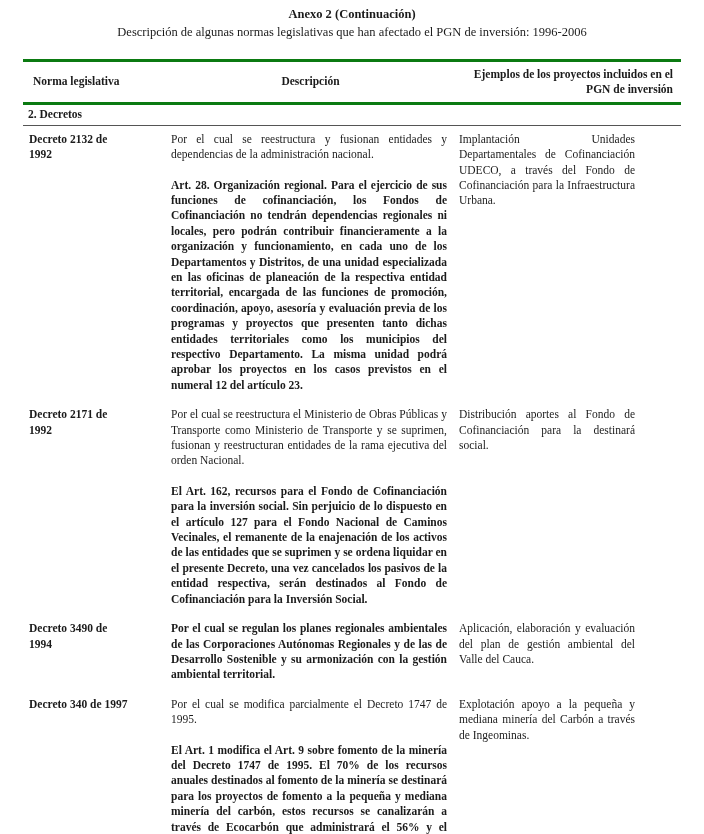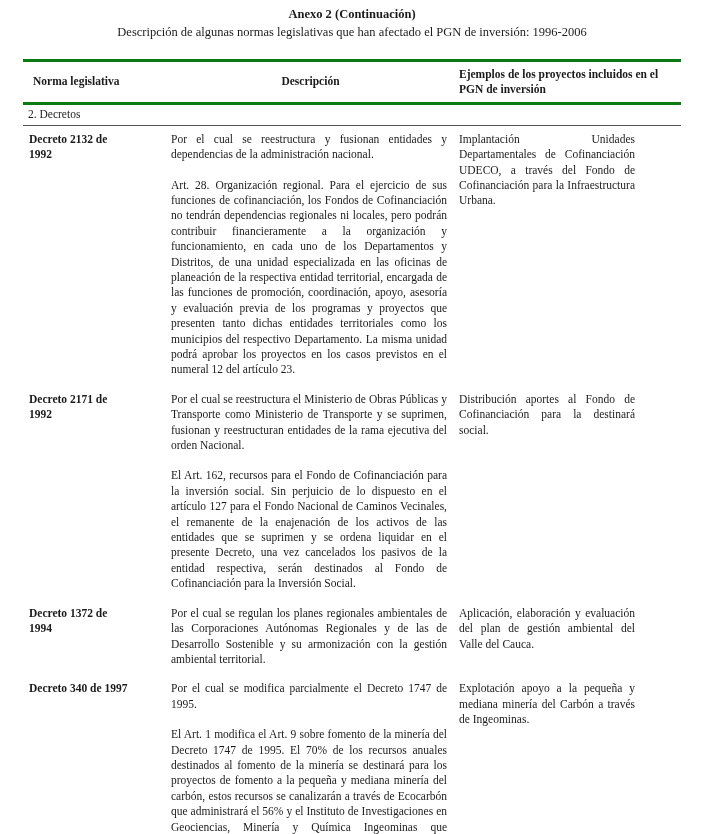--- a/index.html
+++ b/index.html
@@ -47,23 +47,23 @@
   col.c3{width:230px;}
   thead th{
     border-bottom:3px solid var(--accent);
     font-weight:bold;
     vertical-align:middle;
     font-size:11.5px;
     padding:5px 4px;
   }
   thead th.h-norma{text-align:left;padding-left:10px;}
   thead th.h-desc{}
-  thead th.h-ej{text-align:left;padding-left:8px;padding-right:8px;}
+  thead th.h-ej{text-align:right;padding-left:8px;padding-right:8px;}
   tr.section-row td{
-    font-weight:normal;
+    font-weight:bold;
     border-bottom:1px solid #555;
     padding:2px 0 2px 5px;
   }
   tr.data-row td{
     vertical-align:top;
     padding-top:6px;
     padding-bottom:8px;
   }
   td.c-norma{
     padding-left:6px;
@@ -78,20 +78,21 @@
   td.c-ej{
     text-align:justify;
     padding-left:8px;
     padding-right:46px;
   }
   td.c-desc p, td.c-ej p{
     margin:0 0 15px 0;
   }
   td.c-desc p:last-child, td.c-ej p:last-child{
     margin-bottom:0;
+    font-weight:bold;
   }
 </style>
 </head>
 <body>
 
 <div class="page">
   <div class="doc-title">Anexo 2 (Continuación)</div>
   <div class="doc-subtitle">Descripción de algunas normas legislativas que han afectado el PGN de inversión: 1996-2006</div>
 
   <table class="norm-table">
@@ -124,21 +125,21 @@
       <tr class="data-row">
         <td class="c-norma">Decreto 2171 de 1992</td>
         <td class="c-desc">
           <p>Por el cual se reestructura el Ministerio de Obras Públicas y Transporte como Ministerio de Transporte y se suprimen, fusionan y reestructuran entidades de la rama ejecutiva del orden Nacional.</p>
           <p>El Art. 162, recursos para el Fondo de Cofinanciación para la inversión social. Sin perjuicio de lo dispuesto en el artículo 127 para el Fondo Nacional de Caminos Vecinales, el remanente de la enajenación de los activos de las entidades que se suprimen y se ordena liquidar en el presente Decreto, una vez cancelados los pasivos de la entidad respectiva, serán destinados al Fondo de Cofinanciación para la Inversión Social.</p>
         </td>
         <td class="c-ej">Distribución aportes al Fondo de Cofinanciación para la destinará social.</td>
       </tr>
 
       <tr class="data-row">
-        <td class="c-norma">Decreto 1372 de 1994</td>
+        <td class="c-norma">Decreto 3490 de 1994</td>
         <td class="c-desc">
           <p>Por el cual se regulan los planes regionales ambientales de las Corporaciones Autónomas Regionales y de las de Desarrollo Sostenible y su armonización con la gestión ambiental territorial.</p>
         </td>
         <td class="c-ej">Aplicación, elaboración y evaluación del plan de gestión ambiental del Valle del Cauca.</td>
       </tr>
 
       <tr class="data-row">
         <td class="c-norma">Decreto 340 de 1997</td>
         <td class="c-desc">
           <p>Por el cual se modifica parcialmente el Decreto 1747 de 1995.</p>

